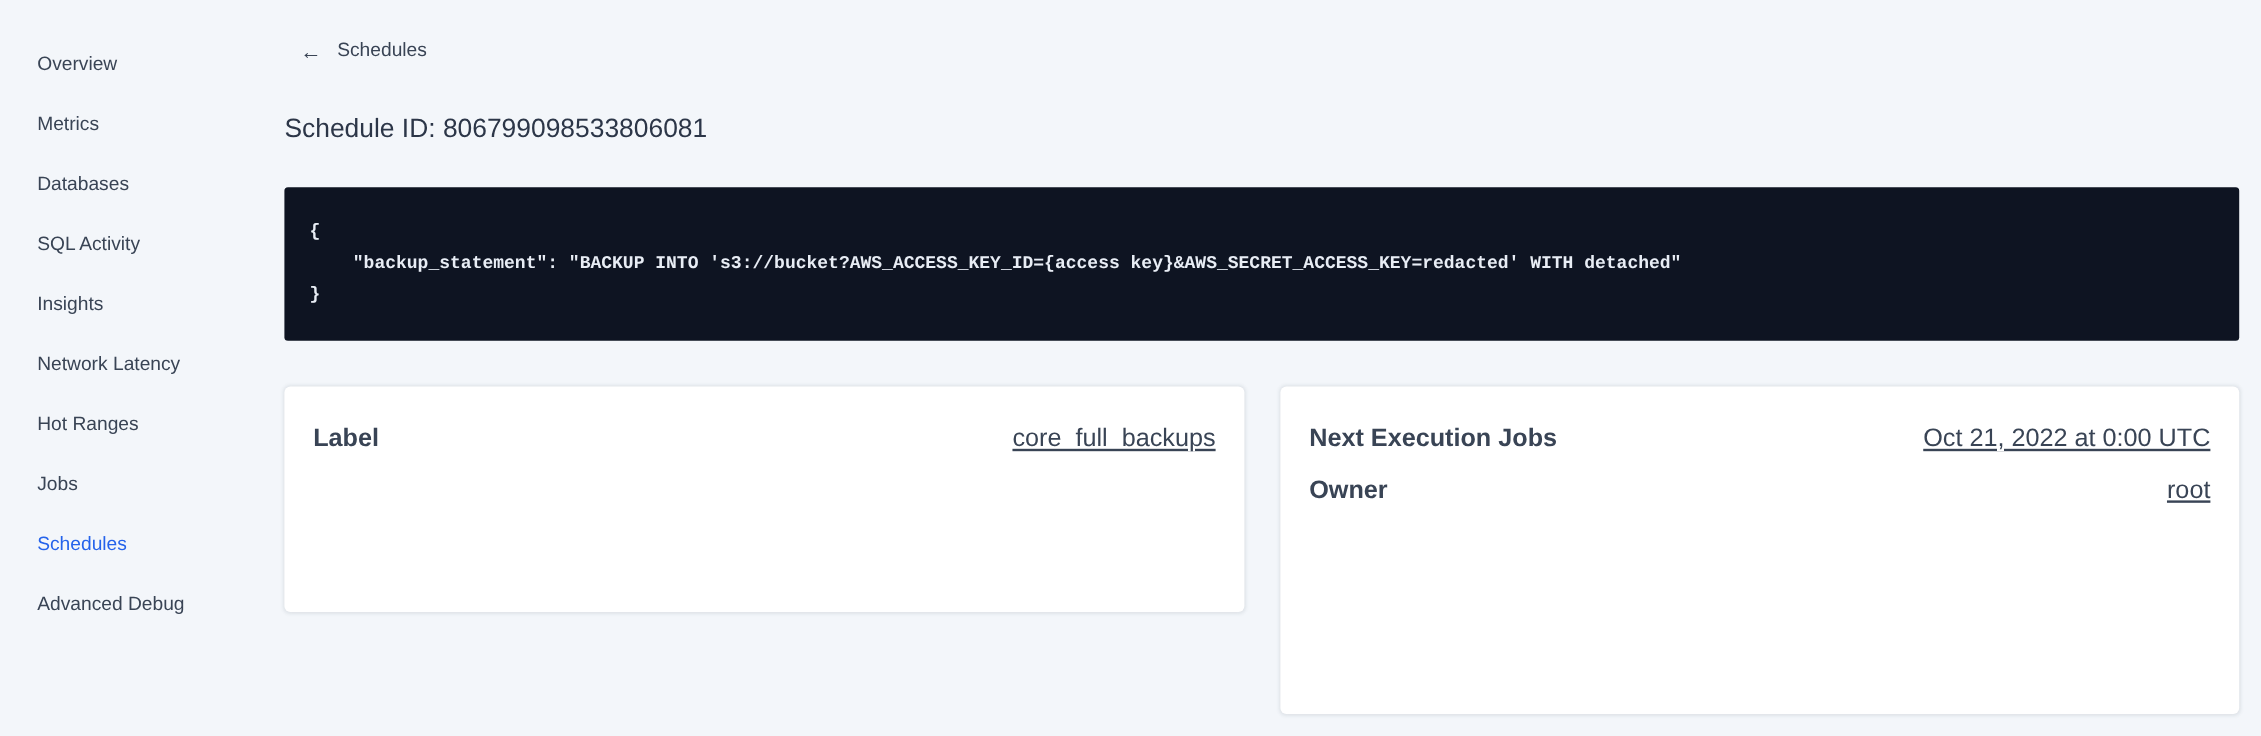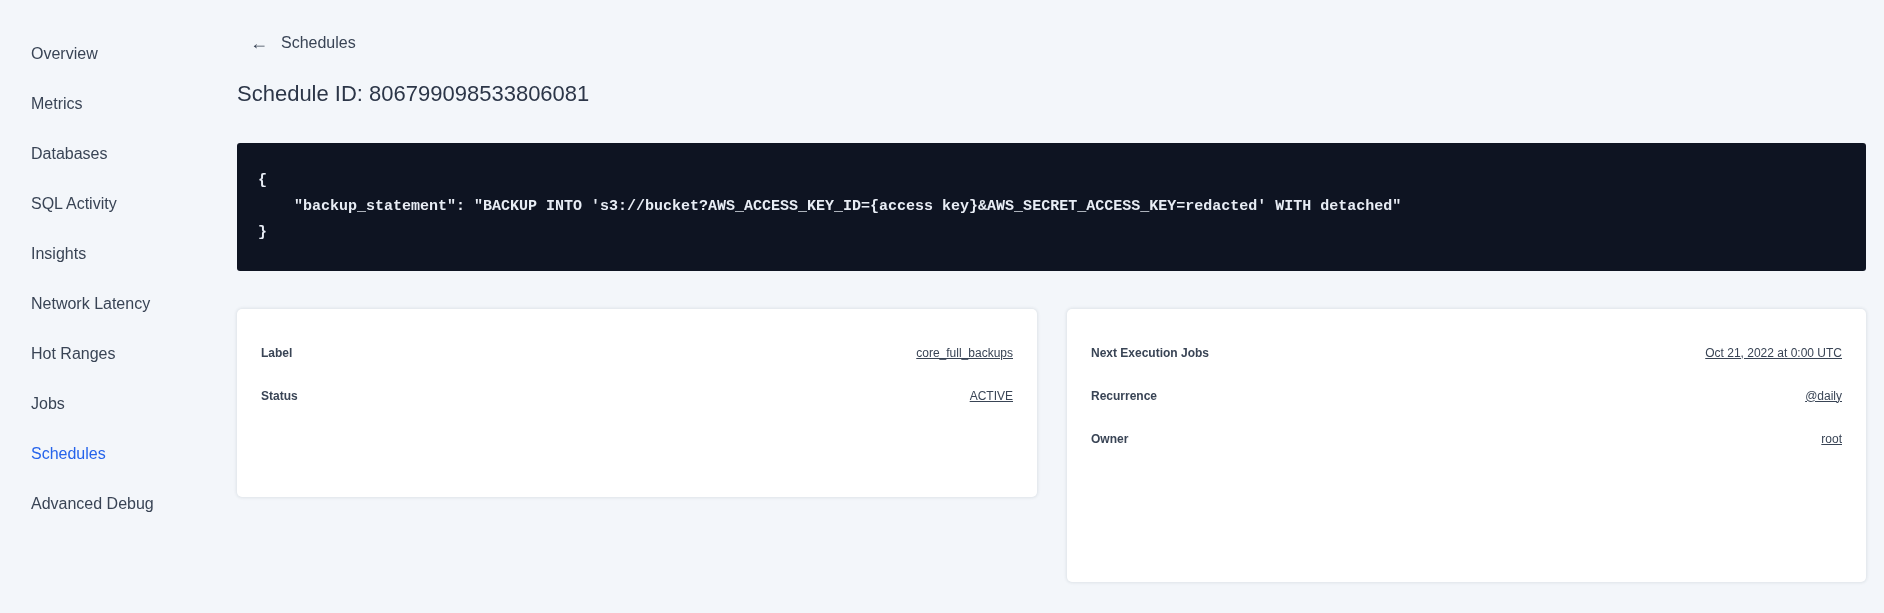--- a/index.html
+++ b/index.html
@@ -50,21 +50,21 @@
     font-size: 16px;
     color: #394455;
     cursor: pointer;
   }
   .back-link .arrow {
     font-size: 18px;
     margin-right: 13px;
     line-height: 1;
   }
   .page-title {
-    margin-top: 28px;
+    margin-top: 40px;
     font-size: 22px;
     font-weight: 400;
     color: #2c3648;
     line-height: 26px;
   }
 
   
   .code-block {
     margin-top: 36px;
     width: 1629px;
@@ -93,21 +93,21 @@
     box-shadow: 0 0 3px 1px rgba(51, 64, 82, 0.10);
     padding: 22px 24px;
   }
   .card.left  { width: 800px; height: 188px; }
   .card.right { width: 799px; height: 273px; }
   .detail-row {
     display: flex;
     justify-content: space-between;
     align-items: center;
     height: 43px;
-    font-size: 12px;
+    font-size: 21px;
   }
   .detail-label { font-weight: 700; color: #394455; }
   .detail-value { font-weight: 400; color: #394455; text-align: right; text-decoration: underline; }
 </style>
 </head>
 <body>
 
 <nav class="sidebar">
   <a class="nav-item">Overview</a>
   <a class="nav-item">Metrics</a>
@@ -134,34 +134,26 @@
     "backup_statement": "BACKUP INTO 's3://bucket?AWS_ACCESS_KEY_ID={access key}&amp;AWS_SECRET_ACCESS_KEY=redacted' WITH detached"
 }</div>
 
   <div class="cards">
 
     <section class="card left">
       <div class="detail-row">
         <span class="detail-label">Label</span>
         <span class="detail-value">core_full_backups</span>
       </div>
-      <div class="detail-row">
-        <span class="detail-label">Status</span>
-        <span class="detail-value">ACTIVE</span>
-      </div>
     </section>
 
     <section class="card right">
       <div class="detail-row">
         <span class="detail-label">Next Execution Jobs</span>
         <span class="detail-value">Oct 21, 2022 at 0:00 UTC</span>
-      </div>
-      <div class="detail-row">
-        <span class="detail-label">Recurrence</span>
-        <span class="detail-value">@daily</span>
       </div>
       <div class="detail-row">
         <span class="detail-label">Owner</span>
         <span class="detail-value">root</span>
       </div>
     </section>
 
   </div>
 </main>
 

